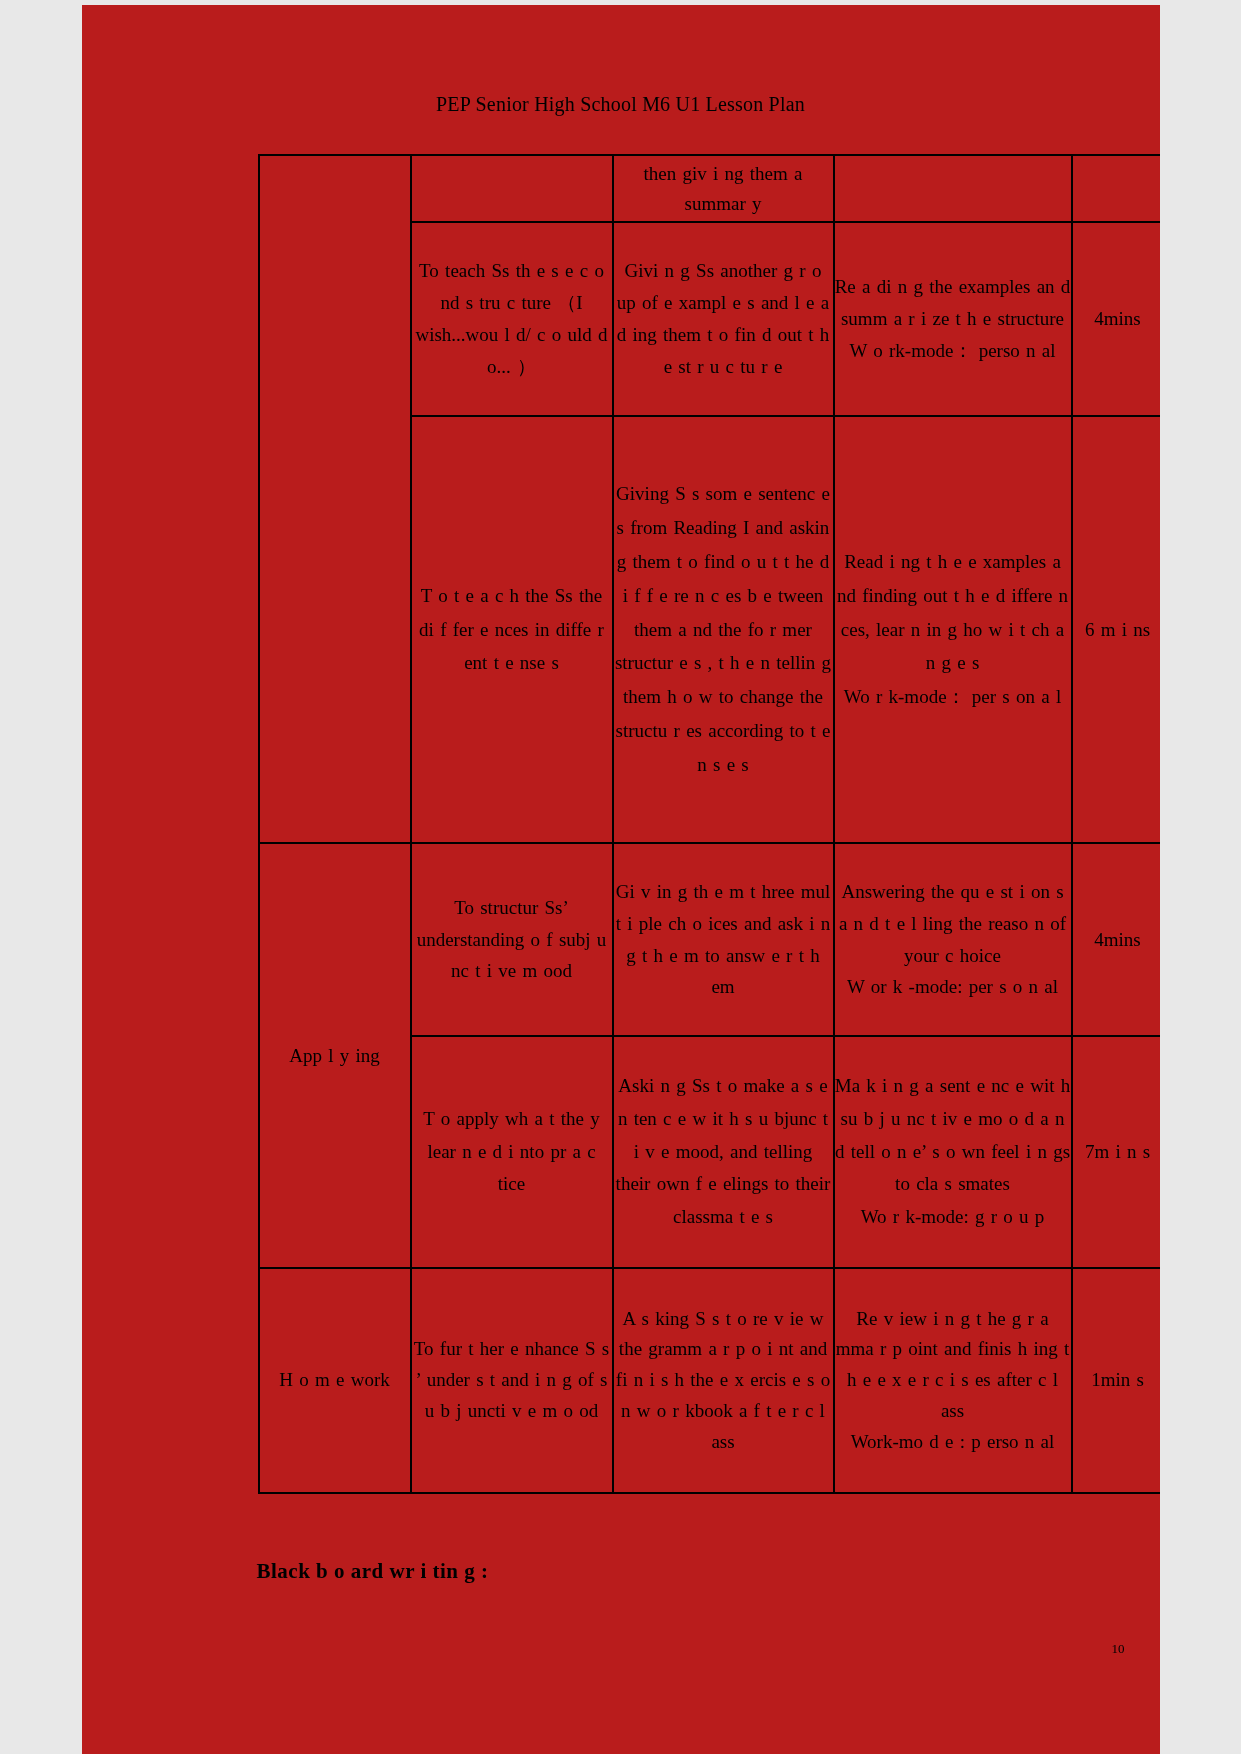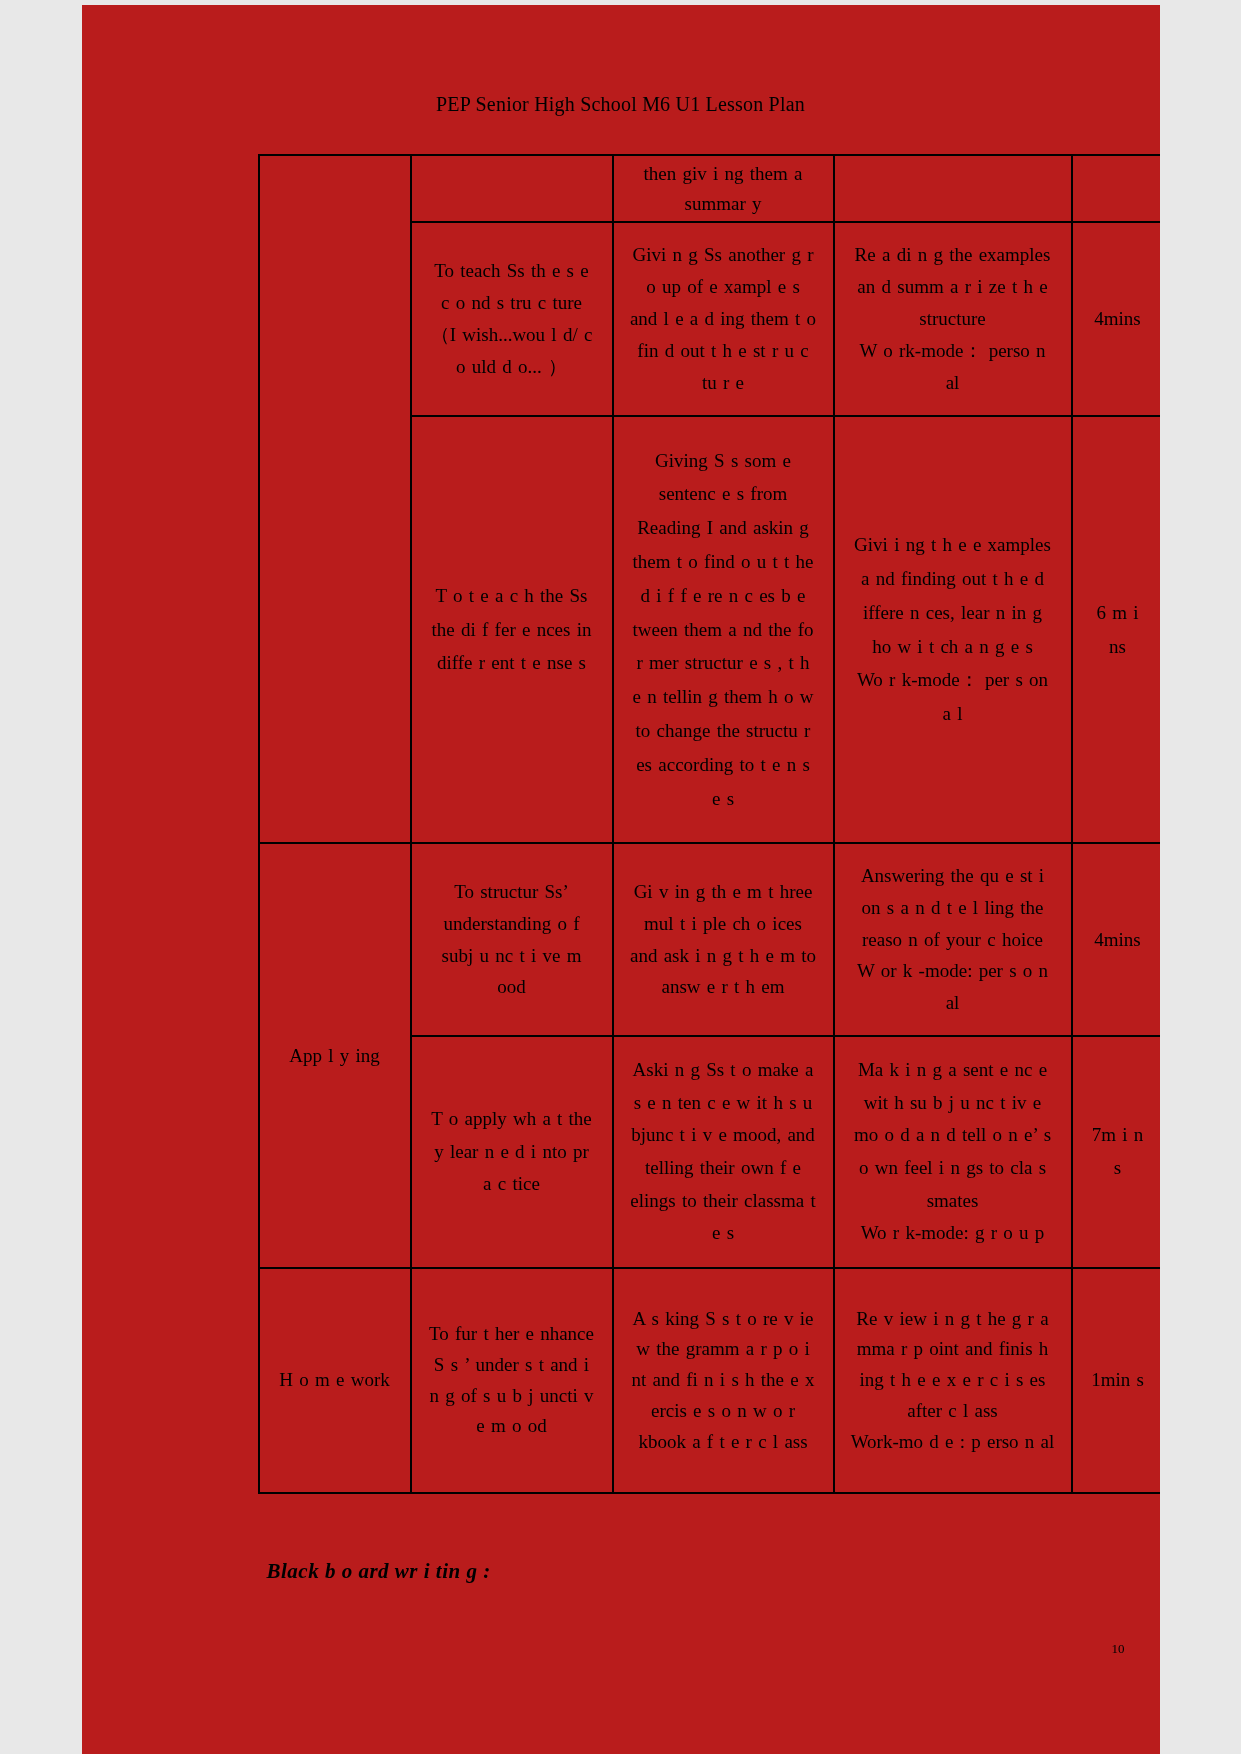--- a/index.html
+++ b/index.html
@@ -29,39 +29,38 @@
     width: 905px;
     border-collapse: collapse;
     table-layout: fixed;
   }
   table.lesson-table td {
     border: 2px solid #000;
     text-align: center;
     vertical-align: middle;
     font-size: 19px;
     line-height: 1.78;
-    padding: 1px 16px;
+    padding: 1px 0;
     overflow: hidden;
     word-spacing: 1.5px;
   }
   tr.r1 td { height: 63px; line-height: 1.55; }
   tr.r2 td { height: 190px; line-height: 1.68; }
   tr.r3 td { height: 423px; border-radius: 8px; }
   tr.r4 td { height: 189px; line-height: 1.68; }
   tr.r5 td { height: 228px; line-height: 1.72; }
   tr.r6 td { height: 221px; line-height: 1.62; }
   .stage-cell { font-size: 20px; }
   .blackboard-heading {
     position: absolute;
-    left: 185px;
+    left: 175px;
     top: 1554px;
     font-size: 21px;
     font-weight: bold;
     letter-spacing: 0.5px;
-    font-style: italic;
   }
   .page-number {
     position: absolute;
     left: 1030px;
     top: 1636px;
     font-size: 13px;
   }
 </style>
 </head>
 <body>
@@ -95,21 +94,21 @@
         <div>Re a di n g the examples an d summ a r i ze t h e structure</div>
         <div>W o rk-mode： perso n al</div>
       </td>
       <td>4mins</td>
     </tr>
 
     <tr class="r3">
       <td>T o t e a c h the Ss the di f fer e nces in diffe r ent t e nse s</td>
       <td>Giving S s som e sentenc e s from Reading I and askin g them t o find o u t t he d i f f e re n c es b e tween them a nd the fo r mer structur e s , t h e n tellin g them h o w to change the structu r es according to t e n s e s</td>
       <td>
-        <div>Givi i ng t h e e xamples a nd finding out t h e d iffere n ces, lear n in g ho w i t ch a n g e s</div>
+        <div>Read i ng t h e e xamples a nd finding out t h e d iffere n ces, lear n in g ho w i t ch a n g e s</div>
         <div>Wo r k-mode： per s on a l</div>
       </td>
       <td>6 m i ns</td>
     </tr>
 
     <tr class="r4">
       <td rowspan="2" class="stage-cell">App l y ing</td>
       <td>To structur Ss’ understanding o f subj u nc t i ve m ood</td>
       <td>Gi v in g th e m t hree mul t i ple ch o ices and ask i n g t h e m to answ e r t h em</td>
       <td>

